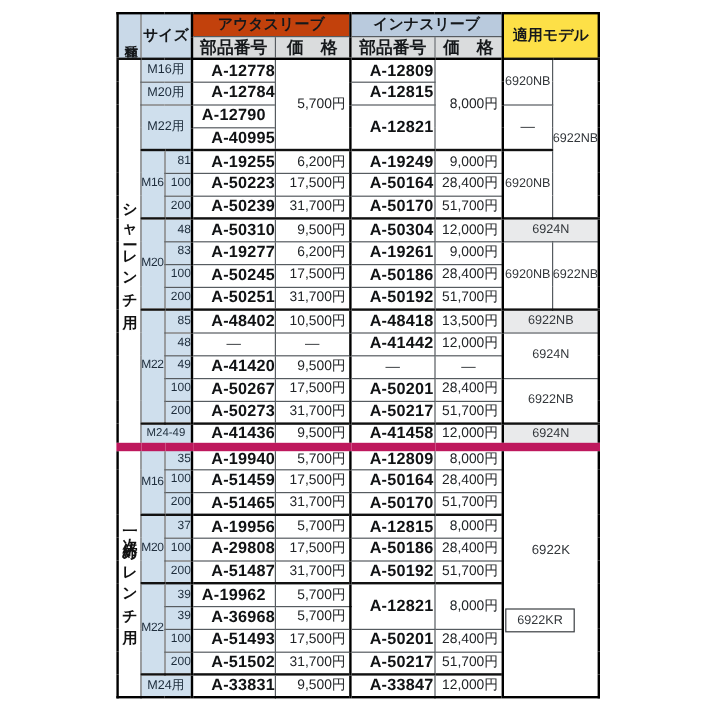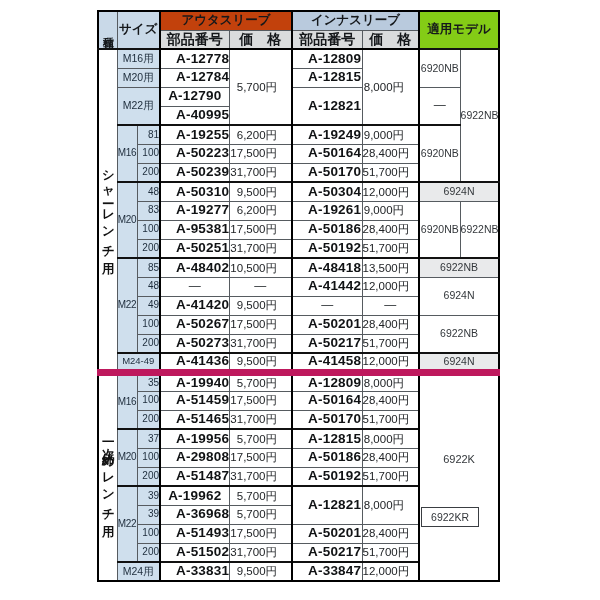--- a/index.html
+++ b/index.html
@@ -7,32 +7,32 @@
           font-family:"Liberation Sans","DejaVu Sans",sans-serif;color:#111;border-radius:11px;}
   table.parts{position:absolute;left:97px;top:10px;width:401px;
           border-collapse:collapse;table-layout:fixed;border:2px solid #000;background:#fff;}
   tr{height:19px;}
   th,td{border:1px solid #565b60;padding:0;overflow:hidden;white-space:nowrap;
         vertical-align:middle;line-height:1.05;}
   
   .hd{font-weight:bold;text-align:center;font-size:12.5px;color:#15181b;}
   .g1{background:#c2410c;}          
   .g2{background:#b9cadd;}          
-  .g3{background:#84cc16;}          
+  .g3{background:#fde047;}          
   .g4{background:#dadcdd;font-size:14px;}  
   .blue{background:#c9d9e8;}
   .vert{writing-mode:vertical-rl;text-orientation:upright;font-size:11px;letter-spacing:1px;}
   
   .sz{background:#cfdfed;font-size:10.5px;color:#1c2b3a;text-align:center;}
   .sz.sm{font-size:9.5px;}
   .szr{background:#cfdfed;font-size:10px;color:#1c2b3a;text-align:right;padding-right:0;}
   .ml{background:#cfdfed;font-size:10px;color:#22303f;text-align:center;letter-spacing:-0.3px;}
   .pn{font-weight:bold;font-size:13.5px;text-align:left;padding-left:15px;color:#101214;letter-spacing:0.2px;}
   .pn.ctr{text-align:center;padding-left:0;}
-  .pr{font-size:11.5px;text-align:right;padding-right:14px;color:#202326;}
+  .pr{font-size:11.5px;text-align:right;padding-right:3px;color:#202326;}
   .md{font-size:10.5px;text-align:center;color:#33373b;}
   .gbg{background:#e9eaeb;}
   .da{font-size:12px;text-align:center;color:#33373b;}
   .grp{background:#fff;writing-mode:vertical-rl;text-orientation:upright;font-weight:bold;
        font-size:12.5px;letter-spacing:3.5px;text-align:center;color:#111;}
   
   .blt{border-left:2px solid #000;}
   tr.sep > td, tr.sep > th{border-top:2px solid #111;}
   tr.hr2 > th{border-bottom:2px solid #000;}
   tr.gsep > td{border-top:7px solid #be185d;}
@@ -136,21 +136,21 @@
           <td class="szr">83</td>
           <td class="pn blt">A-19277</td>
           <td class="pr">6,200円</td>
           <td class="pn blt">A-19261</td>
           <td class="pr">9,000円</td>
           <td class="md blt" rowspan="3">6920NB</td>
           <td class="md" rowspan="3">6922NB</td>
         </tr>
         <tr>
           <td class="szr">100</td>
-          <td class="pn blt">A-95381</td>
+          <td class="pn blt">A-50245</td>
           <td class="pr">17,500円</td>
           <td class="pn blt">A-50186</td>
           <td class="pr">28,400円</td>
         </tr>
         <tr>
           <td class="szr">200</td>
           <td class="pn blt">A-50251</td>
           <td class="pr">31,700円</td>
           <td class="pn blt">A-50192</td>
           <td class="pr">51,700円</td>

